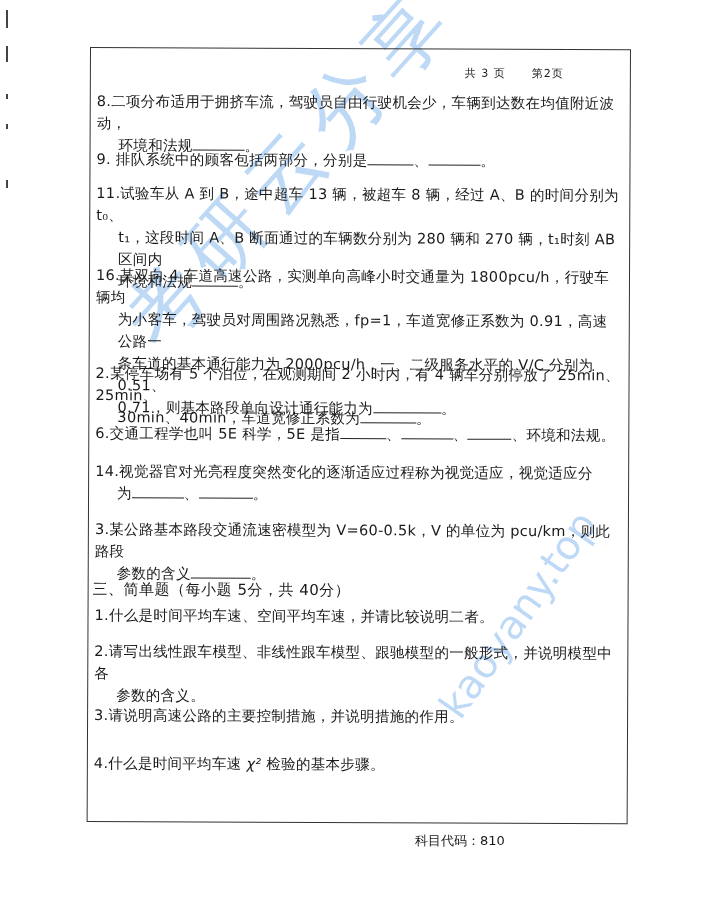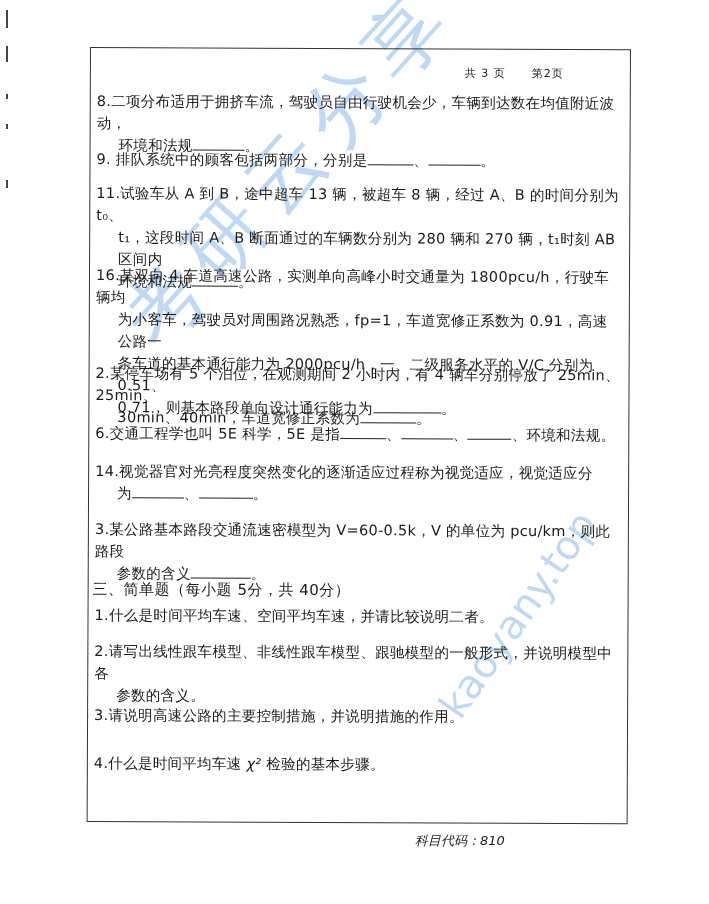--- a/index.html
+++ b/index.html
@@ -15,21 +15,21 @@
     transform:rotate(0.25deg); transform-origin:top left;
   }
   .header {
     position:absolute; right:66px; top:16px; font-size:11px; letter-spacing:1px;
   }
   .header .gap { display:inline-block; width:26px; }
   .q { position:absolute; left:6px; right:8px; font-size:14.5px; line-height:22px; letter-spacing:0.3px; }
   .q .indent { padding-left:22px; display:block; }
   .blank { display:inline-block; border-bottom:1px solid #222; height:14px; vertical-align:baseline; }
   .section { position:absolute; left:4px; font-size:15px; letter-spacing:0.5px; }
-  .footer { position:absolute; left:415px; top:832px; font-size:13px;font-style:italic; }
+  .footer { position:absolute; left:415px; top:832px; font-size:13px; }
   .watermark { position:absolute; color:#a9cdf3; pointer-events:none; opacity:0.75; font-family:"DejaVu Serif", serif; }
   .wm-cn { left:100px; top:300px; font-size:78px; transform:rotate(-48deg); transform-origin:left top; letter-spacing:12px; white-space:nowrap; }
   .wm-en { left:430px; top:700px; font-size:40px; transform:rotate(-55deg); transform-origin:left top; font-family:"DejaVu Sans", sans-serif; white-space:nowrap; }
   i.ital { font-style:italic; }
 </style>
 </head>
 <body>
 
 <div class="margin-marks">
   <span style="top:10px;height:18px"></span>

